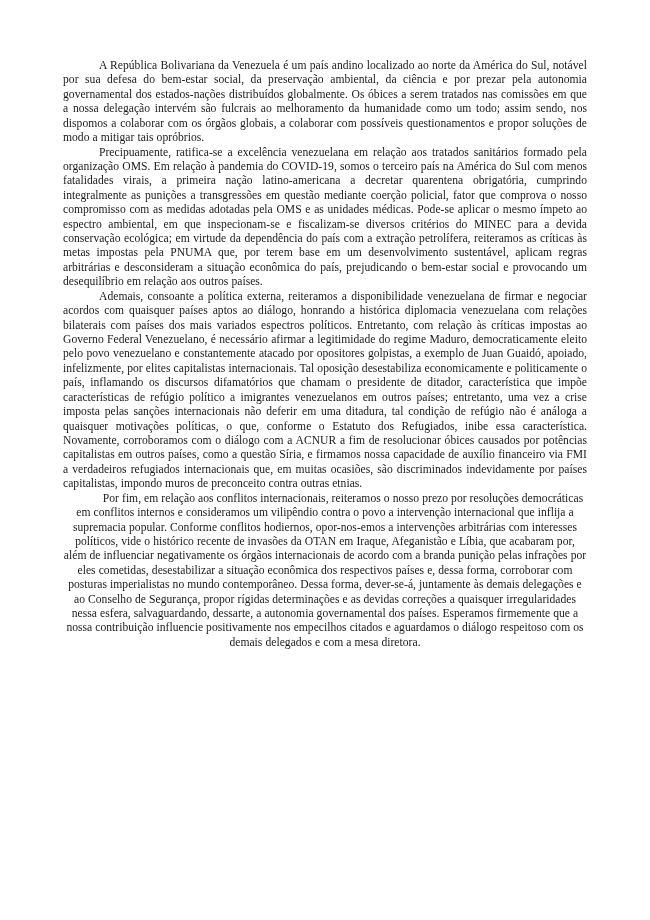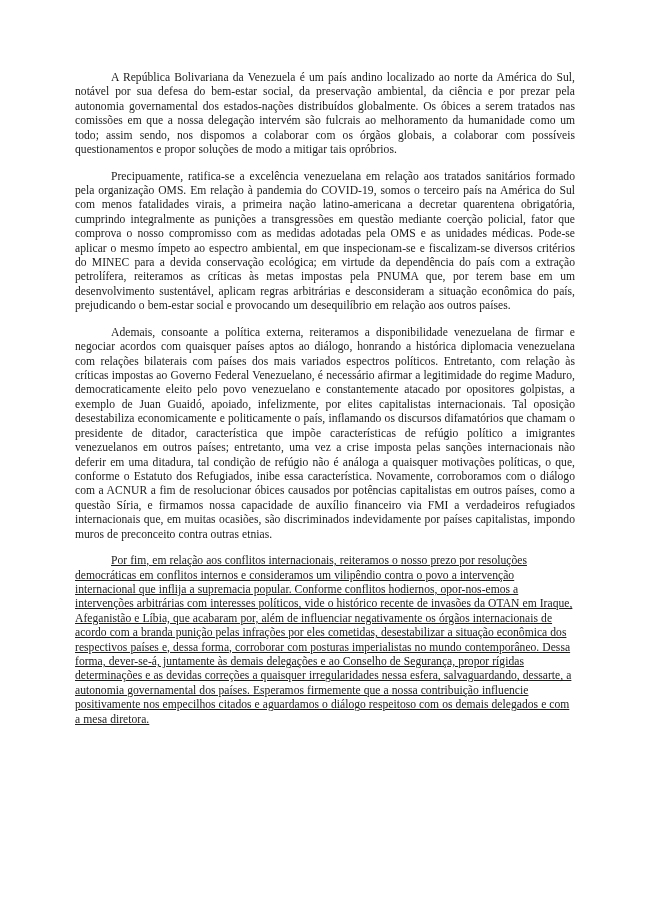--- a/index.html
+++ b/index.html
@@ -21,35 +21,34 @@
     overflow: hidden;
     box-sizing: border-box;
   }
   .doc-body {
     position: absolute;
     left: 63px;
     top: 59px;
     width: 524px;
   }
   .para {
-    margin: 12px;
+    margin: 0;
     padding: 0;
     text-align: justify;
     text-justify: inter-word;
     font-size: 11.6px;
     line-height: 14.42px;
     text-indent: 36px;
     letter-spacing: 0.02px;
     word-spacing: 0.12px;
     -webkit-font-smoothing: antialiased;
     hyphens: none;
   }
   .para:last-child {
-    text-align: left;
-    text-decoration: underline;
+    text-align: center;
   }
 </style>
 </head>
 <body>
 
 <div class="page">
   <article class="doc-body">
     <p class="para">A República Bolivariana da Venezuela é um país andino localizado ao norte da América do Sul, notável por sua defesa do bem-estar social, da preservação ambiental, da ciência e por prezar pela autonomia governamental dos estados-nações distribuídos globalmente. Os óbices a serem tratados nas comissões em que a nossa delegação intervém são fulcrais ao melhoramento da humanidade como um todo; assim sendo, nos dispomos a colaborar com os órgãos globais, a colaborar com possíveis questionamentos e propor soluções de modo a mitigar tais opróbrios.</p>
     <p class="para">Precipuamente, ratifica-se a excelência venezuelana em relação aos tratados sanitários formado pela organização OMS. Em relação à pandemia do COVID-19, somos o terceiro país na América do Sul com menos fatalidades virais, a primeira nação latino-americana a decretar quarentena obrigatória, cumprindo integralmente as punições a transgressões em questão mediante coerção policial, fator que comprova o nosso compromisso com as medidas adotadas pela OMS e as unidades médicas. Pode-se aplicar o mesmo ímpeto ao espectro ambiental, em que inspecionam-se e fiscalizam-se diversos critérios do MINEC para a devida conservação ecológica; em virtude da dependência do país com a extração petrolífera, reiteramos as críticas às metas impostas pela PNUMA que, por terem base em um desenvolvimento sustentável, aplicam regras arbitrárias e desconsideram a situação econômica do país, prejudicando o bem-estar social e provocando um desequilíbrio em relação aos outros países.</p>
     <p class="para">Ademais, consoante a política externa, reiteramos a disponibilidade venezuelana de firmar e negociar acordos com quaisquer países aptos ao diálogo, honrando a histórica diplomacia venezuelana com relações bilaterais com países dos mais variados espectros políticos. Entretanto, com relação às críticas impostas ao Governo Federal Venezuelano, é necessário afirmar a legitimidade do regime Maduro, democraticamente eleito pelo povo venezuelano e constantemente atacado por opositores golpistas, a exemplo de Juan Guaidó, apoiado, infelizmente, por elites capitalistas internacionais. Tal oposição desestabiliza economicamente e politicamente o país, inflamando os discursos difamatórios que chamam o presidente de ditador, característica que impõe características de refúgio político a imigrantes venezuelanos em outros países; entretanto, uma vez a crise imposta pelas sanções internacionais não deferir em uma ditadura, tal condição de refúgio não é análoga a quaisquer motivações políticas, o que, conforme o Estatuto dos Refugiados, inibe essa característica. Novamente, corroboramos com o diálogo com a ACNUR a fim de resolucionar óbices causados por potências capitalistas em outros países, como a questão Síria, e firmamos nossa capacidade de auxílio financeiro via FMI a verdadeiros refugiados internacionais que, em muitas ocasiões, são discriminados indevidamente por países capitalistas, impondo muros de preconceito contra outras etnias.</p>

